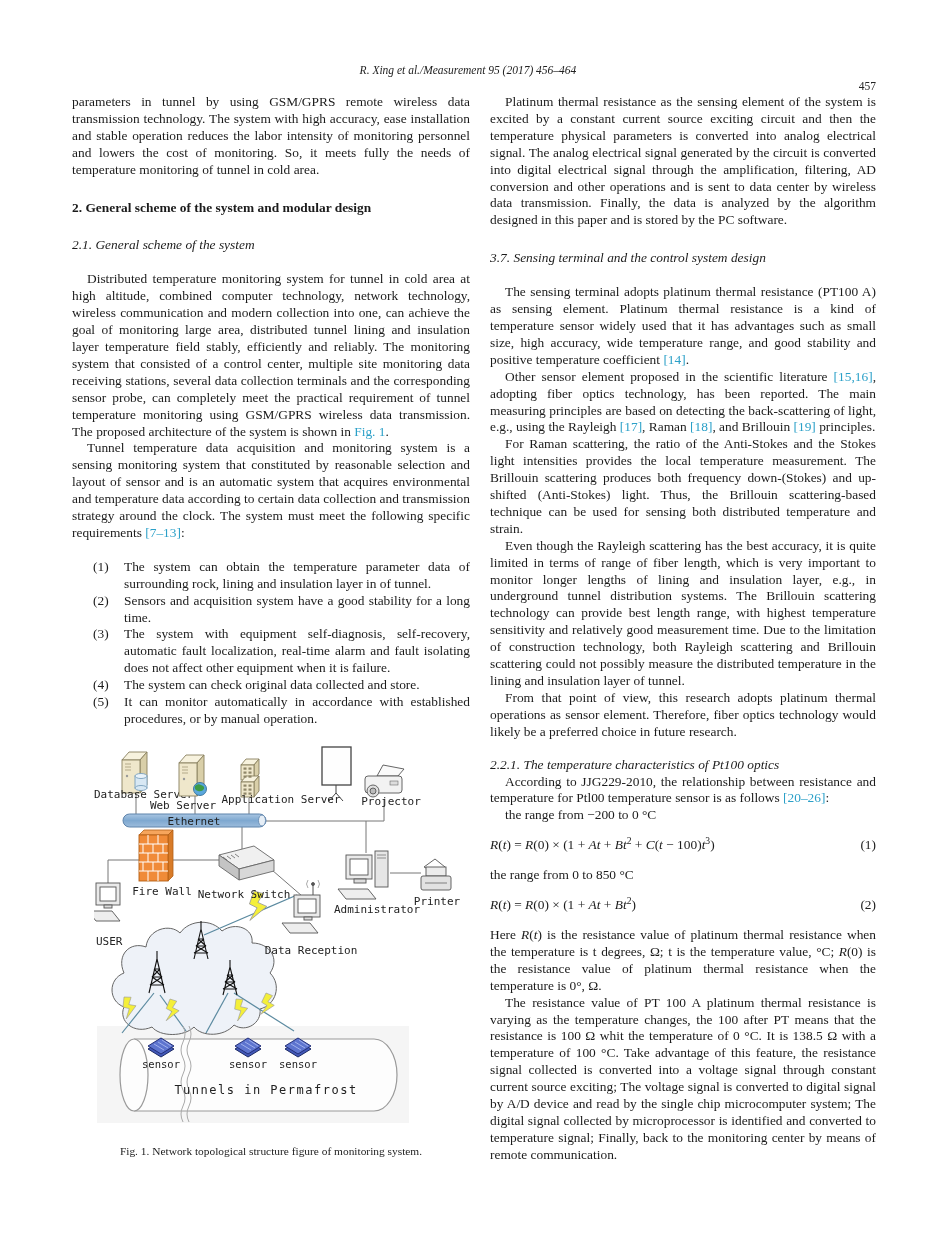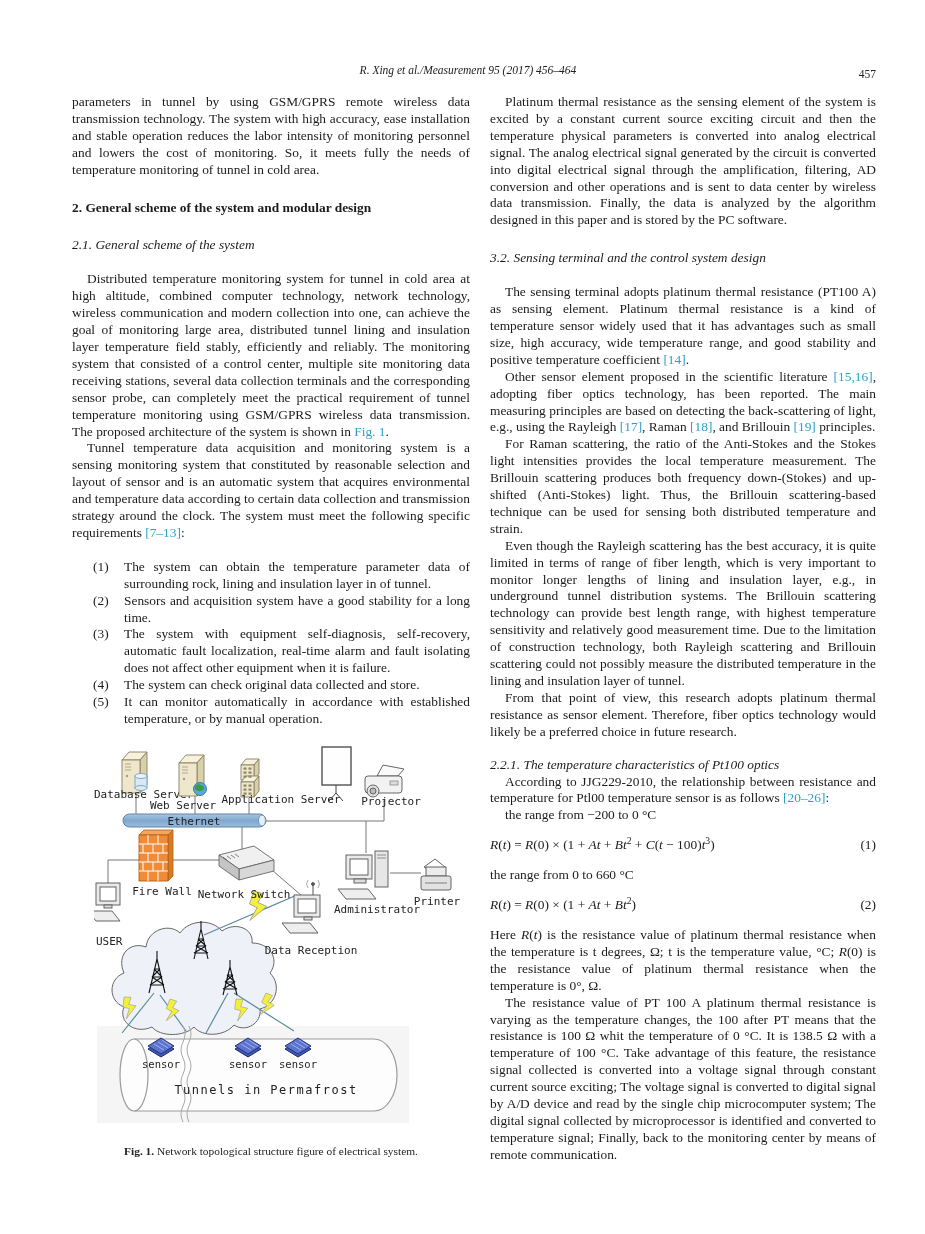--- a/index.html
+++ b/index.html
@@ -4,41 +4,41 @@
 <style>
   :root{ --link:#2ba0c8; }
   html,body{margin:0;padding:0;background:#ffffff;}
   .page{
     width:925px;height:1234px;position:relative;background:#fff;
     font-family:"Liberation Serif",serif;color:#1b1b1b;overflow:hidden;
   }
   .header{position:absolute;top:64px;left:60px;right:49px;height:16px;
     font-size:11.5px;color:#222;}
   .running{position:absolute;left:0;right:0;text-align:center;font-style:italic;}
-  .pagenum{position:absolute;right:0;top:4px;font-style:normal;}
+  .pagenum{position:absolute;right:0;top:16px;font-style:normal;}
   .content{position:absolute;top:94px;left:72px;right:49px;display:flex;gap:20px;}
   .col{width:398px;font-size:13.4px;line-height:16.9px;text-align:justify;}
   p{margin:0;}
   .indent{text-indent:15px;}
   h2.section{font-size:13.4px;font-weight:bold;margin:21px 0 9px;text-align:left;}
   h3.subsection{font-size:13.4px;font-weight:normal;font-style:italic;margin:21px 0 17px;text-align:left;}
   h4.subsub{font-size:13.4px;font-weight:normal;font-style:italic;margin:16px 0 0;text-align:left;}
   .cite{color:var(--link);cursor:pointer;}
   .list{margin:17px 0 0 21px;}
   .li{display:flex;}
   .li .num{flex:0 0 31px;}
   .li .li-text{flex:1;}
   .eq{display:flex;align-items:flex-end;margin:13px 0;text-align:left;}
   .eq .eq-body{flex:1;}
   .eq .eq-num{flex:0 0 auto;}
   sup{font-size:0.72em;line-height:0;}
   figure{margin:15px 0 0 0;padding:0;}
   figure svg{display:block;margin-left:22px;}
   figcaption{font-size:11.4px;line-height:14px;text-align:center;margin-top:17px;color:#222;}
-  figcaption .cap-label{font-weight:bold;}
+  figcaption .cap-label{font-weight:normal;}
   svg text{font-family:"DejaVu Sans Mono",monospace;fill:#222;}
 </style>
 </head>
 <body>
 
 <div class="page">
 
   <div class="header">
     <div class="running">R. Xing et al./Measurement 95 (2017) 456–464</div>
     <div class="pagenum">457</div>
@@ -67,21 +67,21 @@
         <div class="li">
           <span class="num">(3)</span>
           <span class="li-text">The system with equipment self-diagnosis, self-recovery, automatic fault localization, real-time alarm and fault isolating does not affect other equipment when it is failure.</span>
         </div>
         <div class="li">
           <span class="num">(4)</span>
           <span class="li-text">The system can check original data collected and store.</span>
         </div>
         <div class="li">
           <span class="num">(5)</span>
-          <span class="li-text">It can monitor automatically in accordance with established temperature, or by manual operation.</span>
+          <span class="li-text">It can monitor automatically in accordance with established procedures, or by manual operation.</span>
         </div>
       </div>
 
       <figure>
         <svg viewBox="0 0 396 384" width="396" height="384">
           <defs>
             <linearGradient id="gEth" x1="0" y1="0" x2="0" y2="1">
               <stop offset="0" stop-color="#aac6e2"></stop>
               <stop offset="0.5" stop-color="#7ea8d0"></stop>
               <stop offset="1" stop-color="#9cbcdc"></stop>
@@ -285,47 +285,47 @@
           <g stroke="#aaa" fill="none" stroke-width="1">
             <path d="M89,283 q4,8 0,16 q-4,8 0,16 q4,8 0,16 q-4,8 0,16 q4,8 0,16 q-4,8 0,16"></path>
             <path d="M95,283 q4,8 0,16 q-4,8 0,16 q4,8 0,16 q-4,8 0,16 q4,8 0,16 q-4,8 0,16"></path>
           </g>
 
           <text x="172" y="351" text-anchor="middle" font-size="12" fill="#333" letter-spacing="1.5">Tunnels in Permafrost</text>
         </svg>
 
         <figcaption>
           <span class="cap-label">Fig. 1.</span>
-          <span>Network topological structure figure of electrical system.</span>
+          <span>Network topological structure figure of monitoring system.</span>
         </figcaption>
       </figure>
     </div>
 
     <div class="col">
       <p class="indent">Platinum thermal resistance as the sensing element of the system is excited by a constant current source exciting circuit and then the temperature physical parameters is converted into analog electrical signal. The analog electrical signal generated by the circuit is converted into digital electrical signal through the amplification, filtering, AD conversion and other operations and is sent to data center by wireless data transmission. Finally, the data is analyzed by the algorithm designed in this paper and is stored by the PC software.</p>
 
-      <h3 class="subsection">3.2. Sensing terminal and the control system design</h3>
+      <h3 class="subsection">3.7. Sensing terminal and the control system design</h3>
 
       <p class="indent">The sensing terminal adopts platinum thermal resistance (PT100 A) as sensing element. Platinum thermal resistance is a kind of temperature sensor widely used that it has advantages such as small size, high accuracy, wide temperature range, and good stability and positive temperature coefficient <span class="cite">[14]</span>.</p>
       <p class="indent">Other sensor element proposed in the scientific literature <span class="cite">[15,16]</span>, adopting fiber optics technology, has been reported. The main measuring principles are based on detecting the back-scattering of light, e.g., using the Rayleigh <span class="cite">[17]</span>, Raman <span class="cite">[18]</span>, and Brillouin <span class="cite">[19]</span> principles.</p>
       <p class="indent">For Raman scattering, the ratio of the Anti-Stokes and the Stokes light intensities provides the local temperature measurement. The Brillouin scattering produces both frequency down-(Stokes) and up-shifted (Anti-Stokes) light. Thus, the Brillouin scattering-based technique can be used for sensing both distributed temperature and strain.</p>
       <p class="indent">Even though the Rayleigh scattering has the best accuracy, it is quite limited in terms of range of fiber length, which is very important to monitor longer lengths of lining and insulation layer, e.g., in underground tunnel distribution systems. The Brillouin scattering technology can provide best length range, with highest temperature sensitivity and relatively good measurement time. Due to the limitation of construction technology, both Rayleigh scattering and Brillouin scattering could not possibly measure the distributed temperature in the lining and insulation layer of tunnel.</p>
-      <p class="indent">From that point of view, this research adopts platinum thermal resistance as sensor element. Therefore, fiber optics technology would likely be a preferred choice in future research.</p>
+      <p class="indent">From that point of view, this research adopts platinum thermal operations as sensor element. Therefore, fiber optics technology would likely be a preferred choice in future research.</p>
 
       <h4 class="subsub">2.2.1. The temperature characteristics of Pt100 optics</h4>
 
       <p class="indent">According to JJG229-2010, the relationship between resistance and temperature for Ptl00 temperature sensor is as follows <span class="cite">[20–26]</span>:</p>
       <p class="indent">the range from −200 to 0 °C</p>
 
       <div class="eq">
         <span class="eq-body"><i>R</i>(<i>t</i>) = <i>R</i>(0) × (1 + <i>At</i> + <i>Bt</i><sup>2</sup> + <i>C</i>(<i>t</i> − 100)<i>t</i><sup>3</sup>)</span>
         <span class="eq-num">(1)</span>
       </div>
 
-      <p>the range from 0 to 660 °C</p>
+      <p>the range from 0 to 850 °C</p>
 
       <div class="eq">
         <span class="eq-body"><i>R</i>(<i>t</i>) = <i>R</i>(0) × (1 + <i>At</i> + <i>Bt</i><sup>2</sup>)</span>
         <span class="eq-num">(2)</span>
       </div>
 
       <p>Here <i>R</i>(<i>t</i>) is the resistance value of platinum thermal resistance when the temperature is t degrees, Ω; t is the temperature value, °C; <i>R</i>(0) is the resistance value of platinum thermal resistance when the temperature is 0°, Ω.</p>
       <p class="indent">The resistance value of PT 100 A platinum thermal resistance is varying as the temperature changes, the 100 after PT means that the resistance is 100 Ω whit the temperature of 0 °C. It is 138.5 Ω with a temperature of 100 °C. Take advantage of this feature, the resistance signal collected is converted into a voltage signal through constant current source exciting; The voltage signal is converted to digital signal by A/D device and read by the single chip microcomputer system; The digital signal collected by microprocessor is identified and converted to temperature signal; Finally, back to the monitoring center by means of remote communication.</p>
     </div>
   </div>

